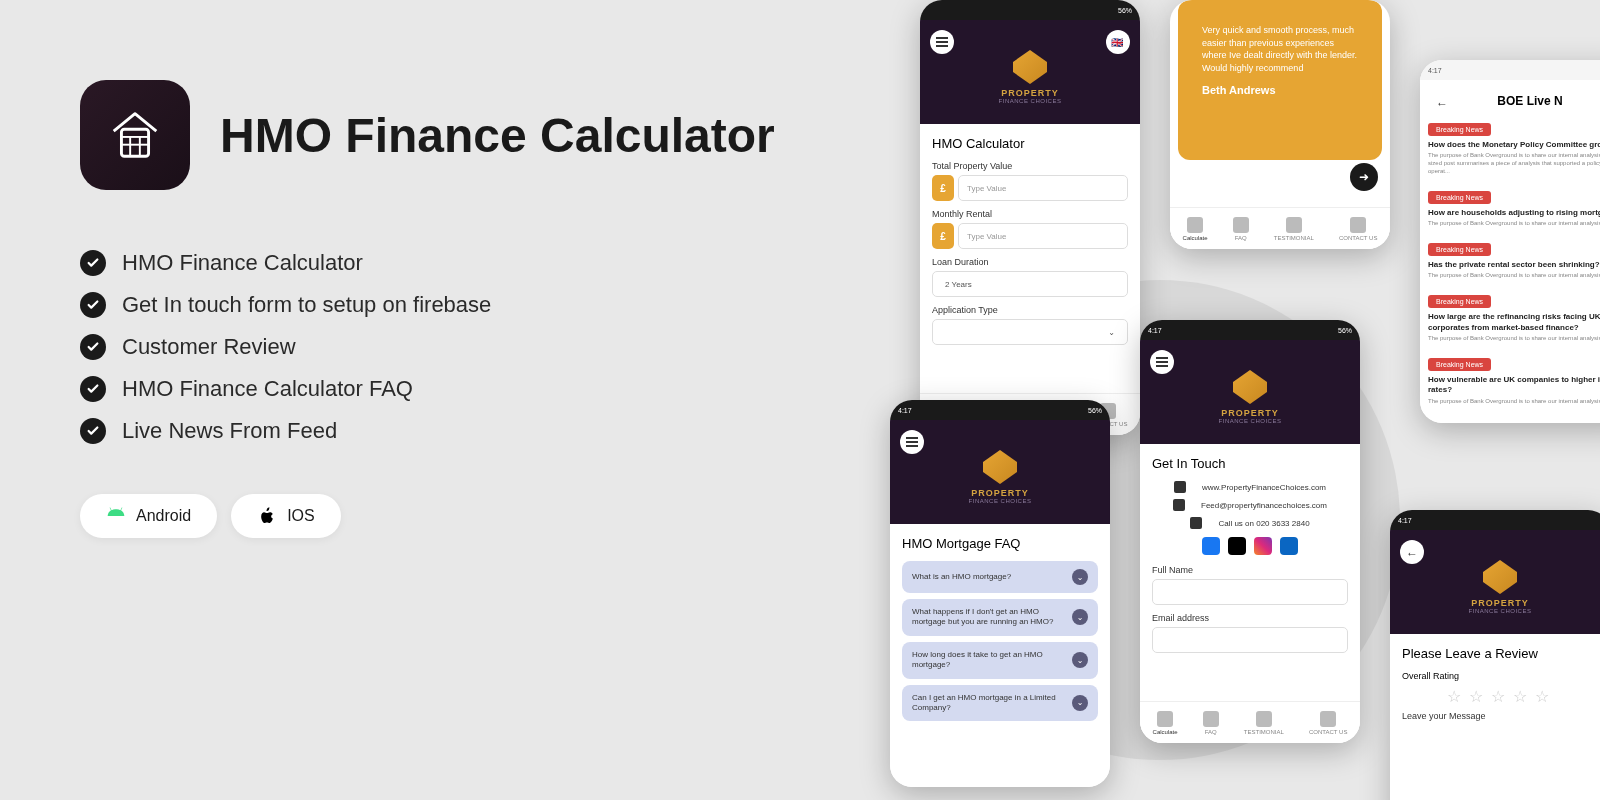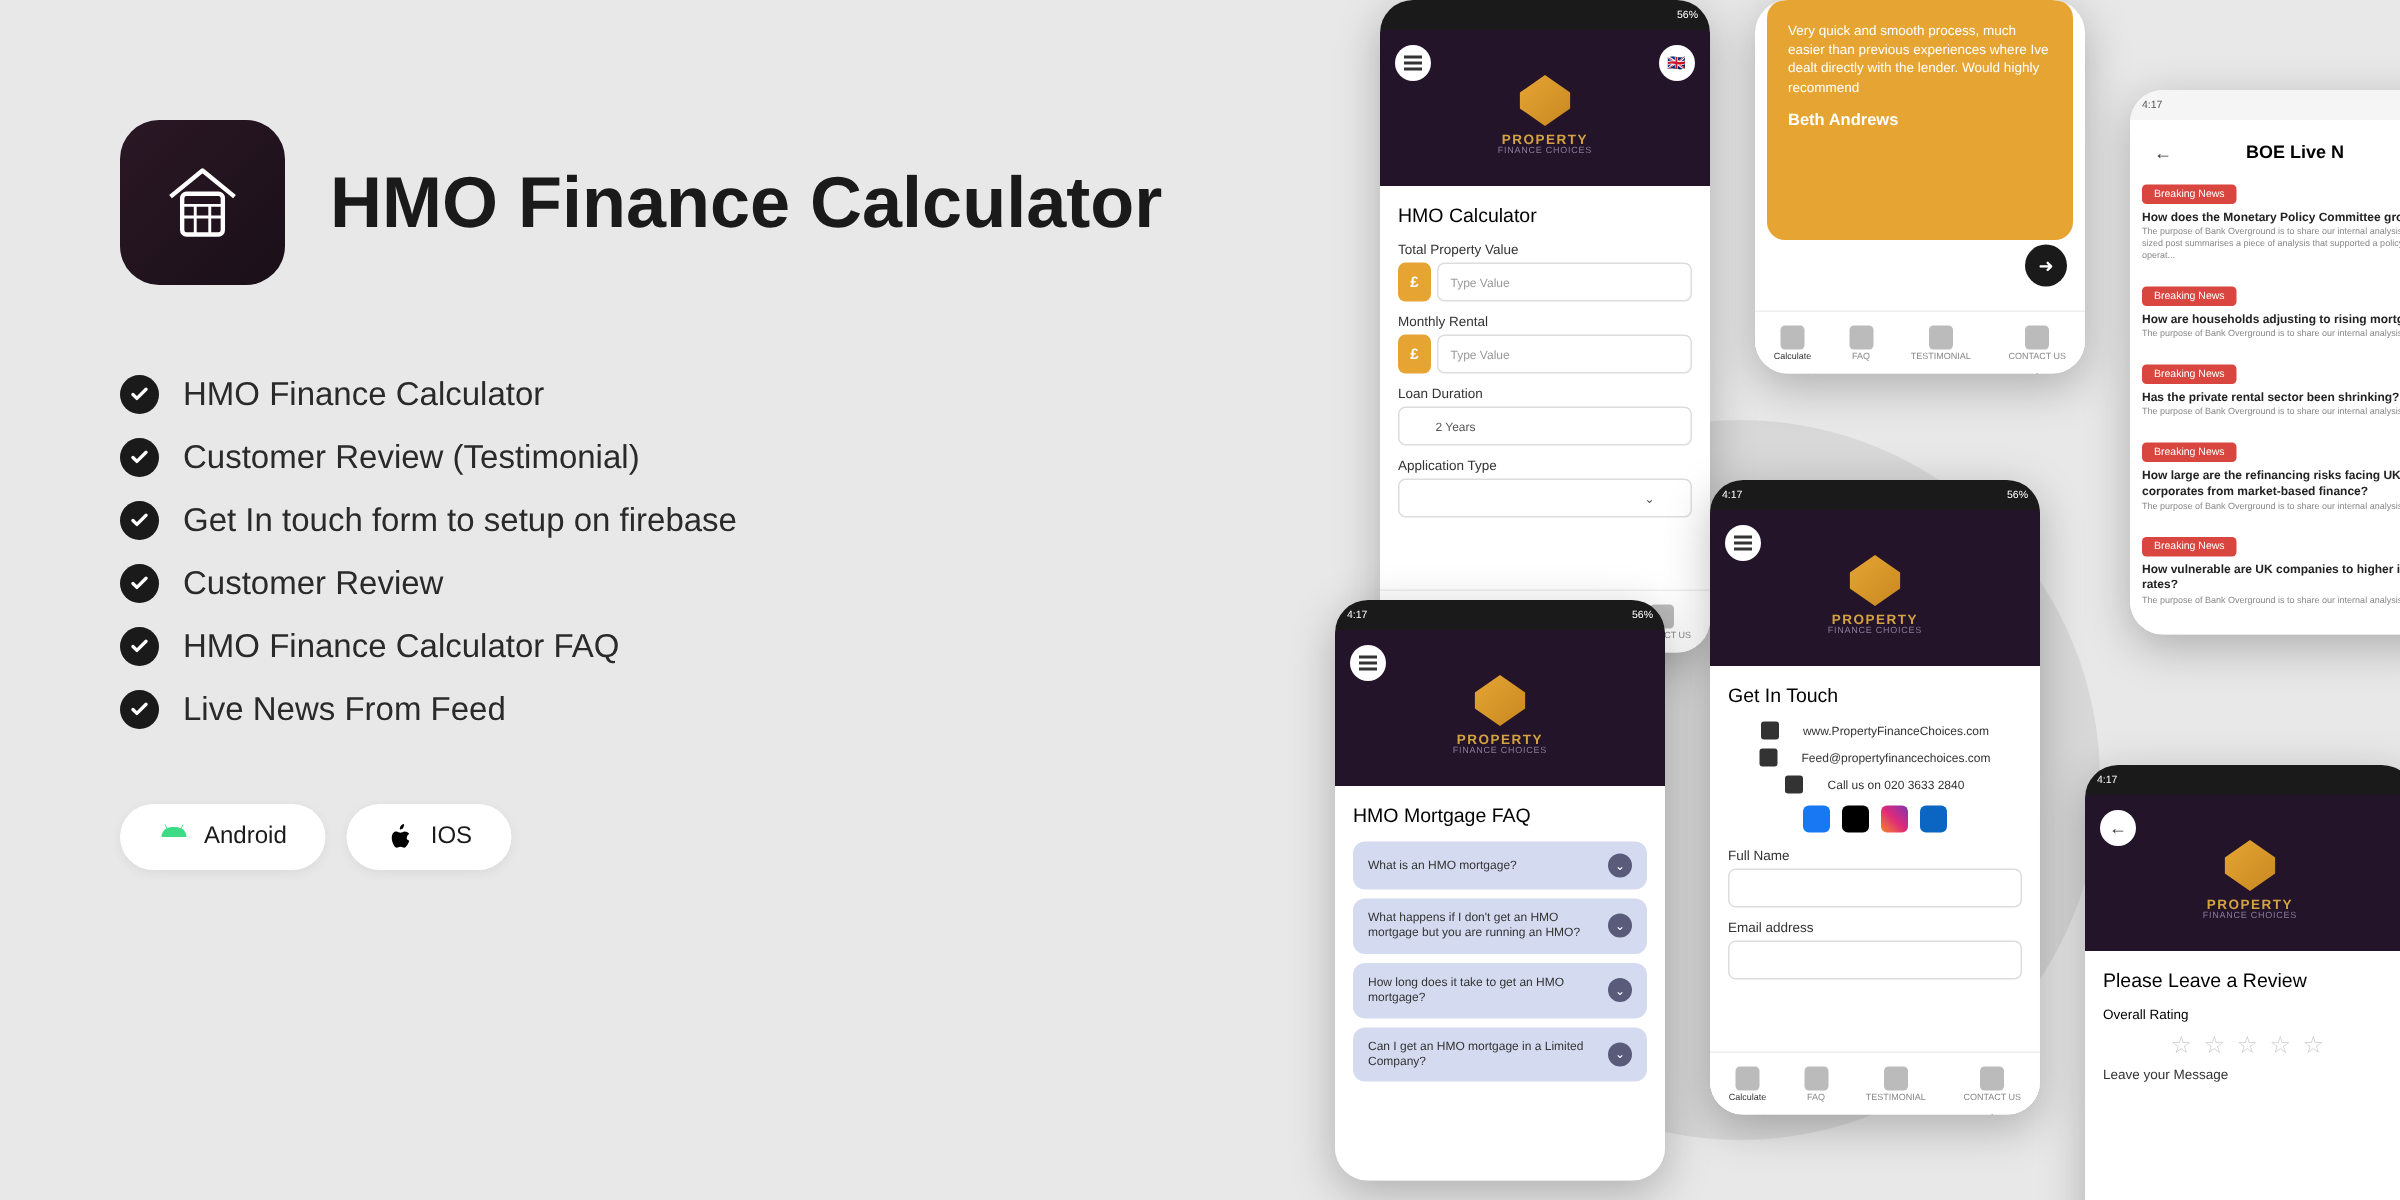--- a/index.html
+++ b/index.html
@@ -33,28 +33,28 @@
 .logo{text-align:center;padding:18px 0 8px}
 .logo-mark{width:34px;height:34px;margin:0 auto 4px;background:linear-gradient(135deg,#e6a533,#c88820);clip-path:polygon(50% 0,100% 35%,100% 65%,50% 100%,0 65%,0 35%)}
 .logo-text{color:#d4a340;font-size:9px;font-weight:600;letter-spacing:1px}
 .logo-sub{color:#8a7a9a;font-size:6px;letter-spacing:.5px}
 .card-white{background:#fff;border-radius:18px 18px 0 0;padding:12px 12px 60px;min-height:200px}
 .card-title{text-align:left;font-size:13px;font-weight:400;margin-bottom:10px}
 .field-label{font-size:9px;color:#333;margin-bottom:4px;font-weight:500}
 .input-row{display:flex;gap:4px;margin-bottom:8px}
 .input-prefix{width:22px;height:26px;background:#e6a533;border-radius:5px;display:flex;align-items:center;justify-content:center;color:#fff;font-size:10px;font-weight:600}
 .input-field{flex:1;height:26px;border:1px solid #ddd;border-radius:5px;padding:0 8px;font-size:8px;color:#999;display:flex;align-items:center}
-.input-full{width:100%;height:26px;border:1px solid #ddd;border-radius:5px;padding:0 24px;font-size:8px;color:#555;display:flex;align-items:center;justify-content:space-between;margin-bottom:8px}
+.input-full{width:100%;height:26px;border:1px solid #ddd;border-radius:5px;padding:0 12px;font-size:8px;color:#555;display:flex;align-items:center;justify-content:space-between;margin-bottom:8px}
 .bottom-nav{position:absolute;bottom:0;left:0;right:0;height:42px;background:#fff;border-top:1px solid #eee;display:flex;justify-content:space-around;align-items:center}
 .nav-item{text-align:center;font-size:6px;color:#888}
 .nav-item.active{color:#333}
 .nav-icon{width:16px;height:16px;margin:0 auto 2px;background:#bbb;border-radius:3px}
 .android-nav{height:22px;background:#fff;display:flex;justify-content:space-around;align-items:center;border-top:1px solid #f0f0f0}
 .android-nav span{width:14px;height:14px;display:block}
-.testimonial-card{background:#e6a533;border-radius:12px;padding:14px;color:#fff;margin:0 8px 8px;min-height:160px}
+.testimonial-card{background:#e6a533;border-radius:12px;padding:24px;color:#fff;margin:0 8px 8px;min-height:160px}
 .testimonial-text{font-size:9px;line-height:1.4;margin-bottom:10px}
 .testimonial-name{font-size:11px;font-weight:600}
 .dots{display:flex;justify-content:center;gap:4px;margin:4px 0 10px}
 .dot{width:5px;height:5px;border-radius:50%;background:#ccc}
 .dot.active{background:#555}
 .fab{position:absolute;right:12px;bottom:58px;width:28px;height:28px;border-radius:50%;background:#1a1a1a;color:#fff;display:flex;align-items:center;justify-content:center;font-size:12px}
 .news-item{margin-bottom:10px}
 .news-badge{display:inline-block;background:#d9453f;color:#fff;font-size:7px;padding:3px 8px;border-radius:3px;margin-bottom:4px}
 .news-title{font-size:8px;font-weight:600;color:#222;line-height:1.3;margin-bottom:2px}
 .news-desc{font-size:6px;color:#888;line-height:1.3}
@@ -97,28 +97,20 @@
           </svg>
         </div>
         <span class="feature-text">HMO Finance Calculator</span>
       </div>
       <div class="feature">
         <div class="check">
           <svg viewBox="0 0 16 16">
             <path d="M3 8l3 3 7-7" fill="none" stroke="#fff" stroke-width="2.5" stroke-linecap="round" stroke-linejoin="round"></path>
           </svg>
         </div>
-        <span class="feature-text">Customer Review (Testimonial)</span>
-      </div>
-      <div class="feature">
-        <div class="check">
-          <svg viewBox="0 0 16 16">
-            <path d="M3 8l3 3 7-7" fill="none" stroke="#fff" stroke-width="2.5" stroke-linecap="round" stroke-linejoin="round"></path>
-          </svg>
-        </div>
         <span class="feature-text">Get In touch form to setup on firebase</span>
       </div>
       <div class="feature">
         <div class="check">
           <svg viewBox="0 0 16 16">
             <path d="M3 8l3 3 7-7" fill="none" stroke="#fff" stroke-width="2.5" stroke-linecap="round" stroke-linejoin="round"></path>
           </svg>
         </div>
         <span class="feature-text">Customer Review</span>
       </div>

